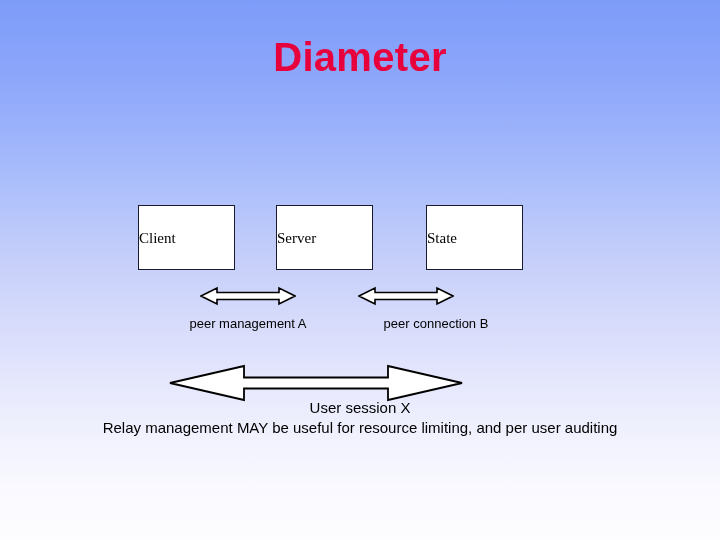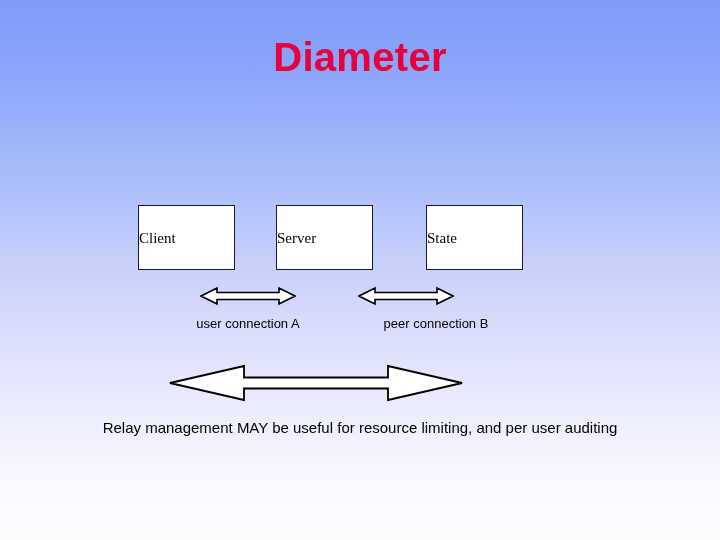--- a/index.html
+++ b/index.html
@@ -134,19 +134,20 @@
   </svg>
 
   <svg class="arrow" id="arrow-peer-b" viewBox="0 0 96 24">
     <polygon points="1,12 17,4 17,8.5 79,8.5 79,4 95,12 79,20 79,15.5 17,15.5 17,20" fill="#ffffff" stroke="#000000" stroke-width="1.6" stroke-linejoin="miter"></polygon>
   </svg>
 
   <svg class="arrow" id="arrow-session" viewBox="0 0 296 42">
     <polygon points="2,21 76,4 76,15.5 220,15.5 220,4 294,21 220,38 220,26.5 76,26.5 76,38" fill="#ffffff" stroke="#000000" stroke-width="1.8" stroke-linejoin="miter"></polygon>
   </svg>
 
-  <div class="conn-label" id="label-peer-a">user connection A</div>
+  <div class="conn-label" id="label-peer-a">peer management A</div>
   <div class="conn-label" id="label-peer-b">peer connection B</div>
 
+  <div id="caption-session">User session X</div>
 
   <div id="caption-state"><span>Relay management </span><span class="emph">MAY</span><span> be useful for resource limiting, and per user auditing</span></div>
 
 </div>
 
 </body></html>

